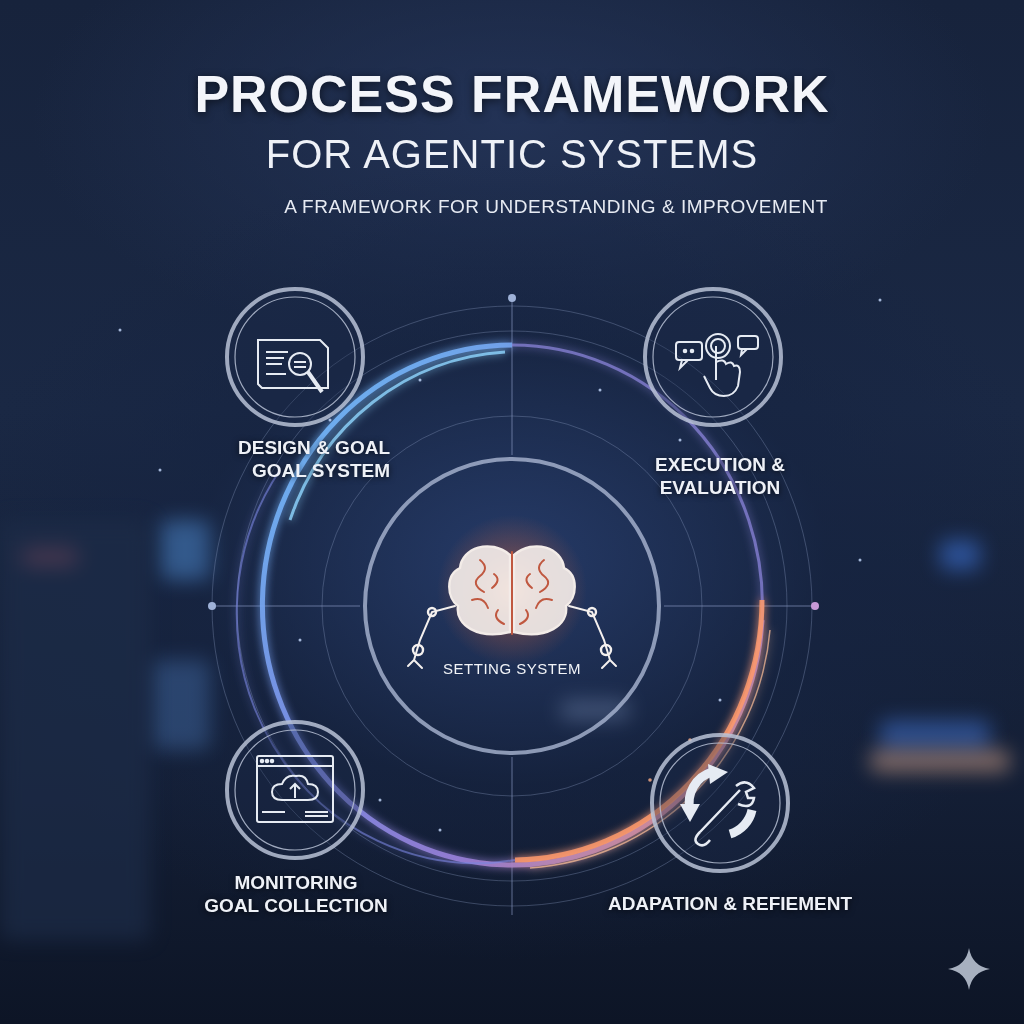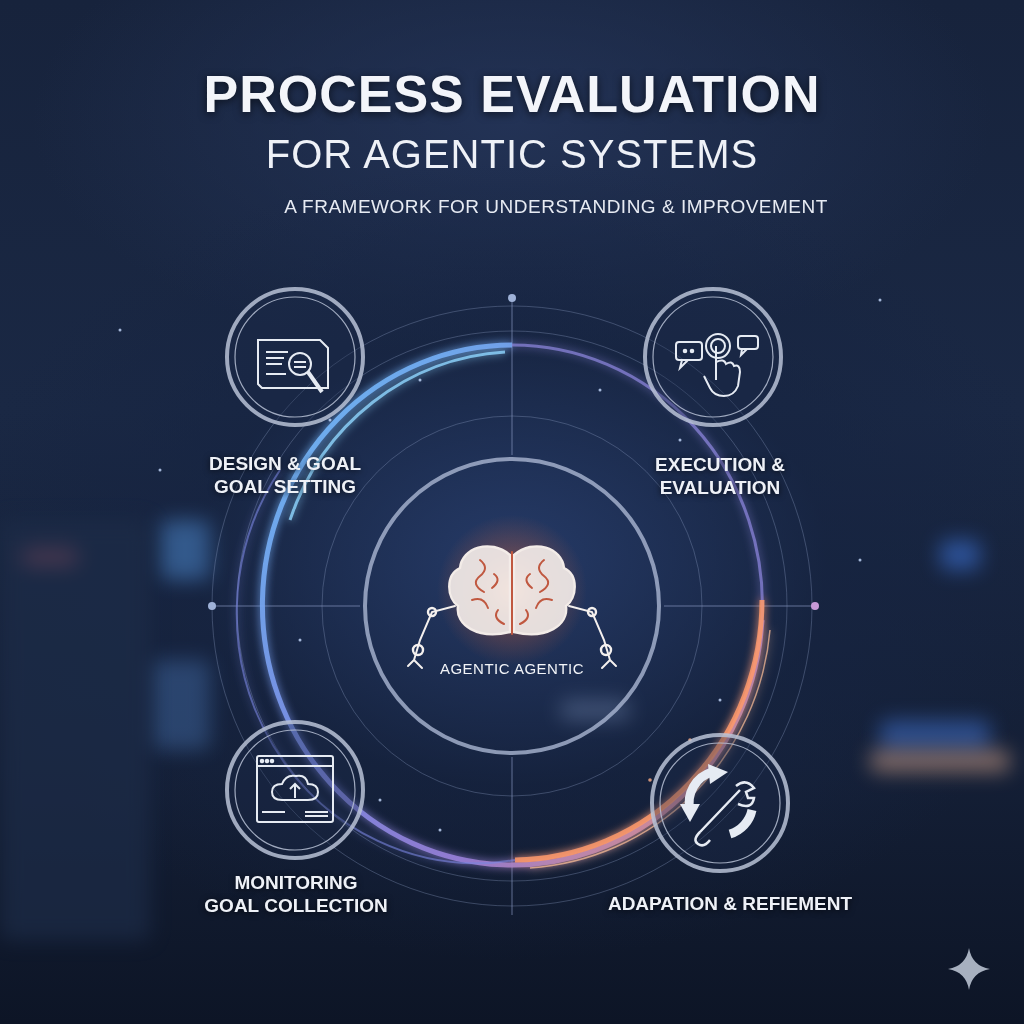--- a/index.html
+++ b/index.html
@@ -28,21 +28,21 @@
   <div class="bokeh" style="left:22px;top:548px;width:56px;height:18px;background:#d0606a;opacity:.8"></div>
   <div class="bokeh" style="left:160px;top:520px;width:50px;height:60px;background:#4a84c8;opacity:.55"></div>
   <div class="bokeh" style="left:150px;top:660px;width:60px;height:90px;background:#4a78b8;opacity:.4"></div>
   <div class="bokeh" style="left:0px;top:520px;width:150px;height:420px;background:#1d2c48;opacity:.7"></div>
   <div class="bokeh" style="left:880px;top:720px;width:110px;height:30px;background:#3d6ac0;opacity:.6"></div>
   <div class="bokeh" style="left:870px;top:750px;width:140px;height:22px;background:#d6a488;opacity:.55"></div>
   <div class="bokeh" style="left:940px;top:540px;width:40px;height:30px;background:#3b6fd0;opacity:.6"></div>
   <div class="bokeh" style="left:560px;top:700px;width:70px;height:20px;background:#8aa0c8;opacity:.35"></div>
 
   <div class="title-block">
-    <div class="title1">PROCESS EVALUATION</div>
+    <div class="title1">PROCESS FRAMEWORK</div>
     <div class="title2">FOR AGENTIC SYSTEMS</div>
     <div class="subtitle">A FRAMEWORK FOR UNDERSTANDING &amp; IMPROVEMENT</div>
   </div>
 
   <svg class="diagram" width="1024" height="1024" viewBox="0 0 1024 1024">
     <defs>
       <linearGradient id="ringGrad" x1="0" y1="0" x2="1" y2="1">
         <stop offset="0" stop-color="#6cc6ff"></stop>
         <stop offset="0.45" stop-color="#7f8de8"></stop>
         <stop offset="0.7" stop-color="#9a7fd8"></stop>
@@ -176,34 +176,34 @@
     </g>
     <g stroke="#e6ebf3" fill="none">
       <path d="M690 810 A 32 32 0 0 1 712 772" stroke-width="9"></path>
       <path d="M708 764 L728 772 L710 784 Z" fill="#e6ebf3" stroke="none"></path>
       <path d="M680 804 L700 804 L690 822 Z" fill="#e6ebf3" stroke="none"></path>
       <path d="M752 810 A 32 32 0 0 1 730 834" stroke-width="9"></path>
       <path d="M700 832 L740 790 M736 786 q10 -8 18 2 l-8 4 l2 6 l6 0 q-2 12 -16 6 M700 832 q-8 8 -2 12 q6 4 12 -4" stroke-width="2.5"></path>
     </g>
   </svg>
 
-  <div class="node-label" style="left:180px;top:452px;width:210px;">
+  <div class="node-label" style="left:180px;top:436px;width:210px;text-align:right;">
     <div>DESIGN &amp; GOAL</div>
-    <div>GOAL SETTING</div>
+    <div>GOAL SYSTEM</div>
   </div>
   <div class="node-label" style="left:620px;top:453px;width:200px;">
     <div>EXECUTION &amp;</div>
     <div>EVALUATION</div>
   </div>
   <div class="node-label" style="left:186px;top:871px;width:220px;">
     <div>MONITORING</div>
     <div>GOAL COLLECTION</div>
   </div>
   <div class="node-label" style="left:580px;top:892px;width:300px;">
     <div>ADAPATION &amp; REFIEMENT</div>
   </div>
 
-  <div class="center-label">AGENTIC AGENTIC</div>
+  <div class="center-label">SETTING SYSTEM</div>
 
   <svg class="sparkle" viewBox="0 0 50 50">
     <path d="M25 4 Q28 22 46 25 Q28 28 25 46 Q22 28 4 25 Q22 22 25 4 Z" fill="#a7b0bf"></path>
   </svg>
 </div>
 
 </body></html>

